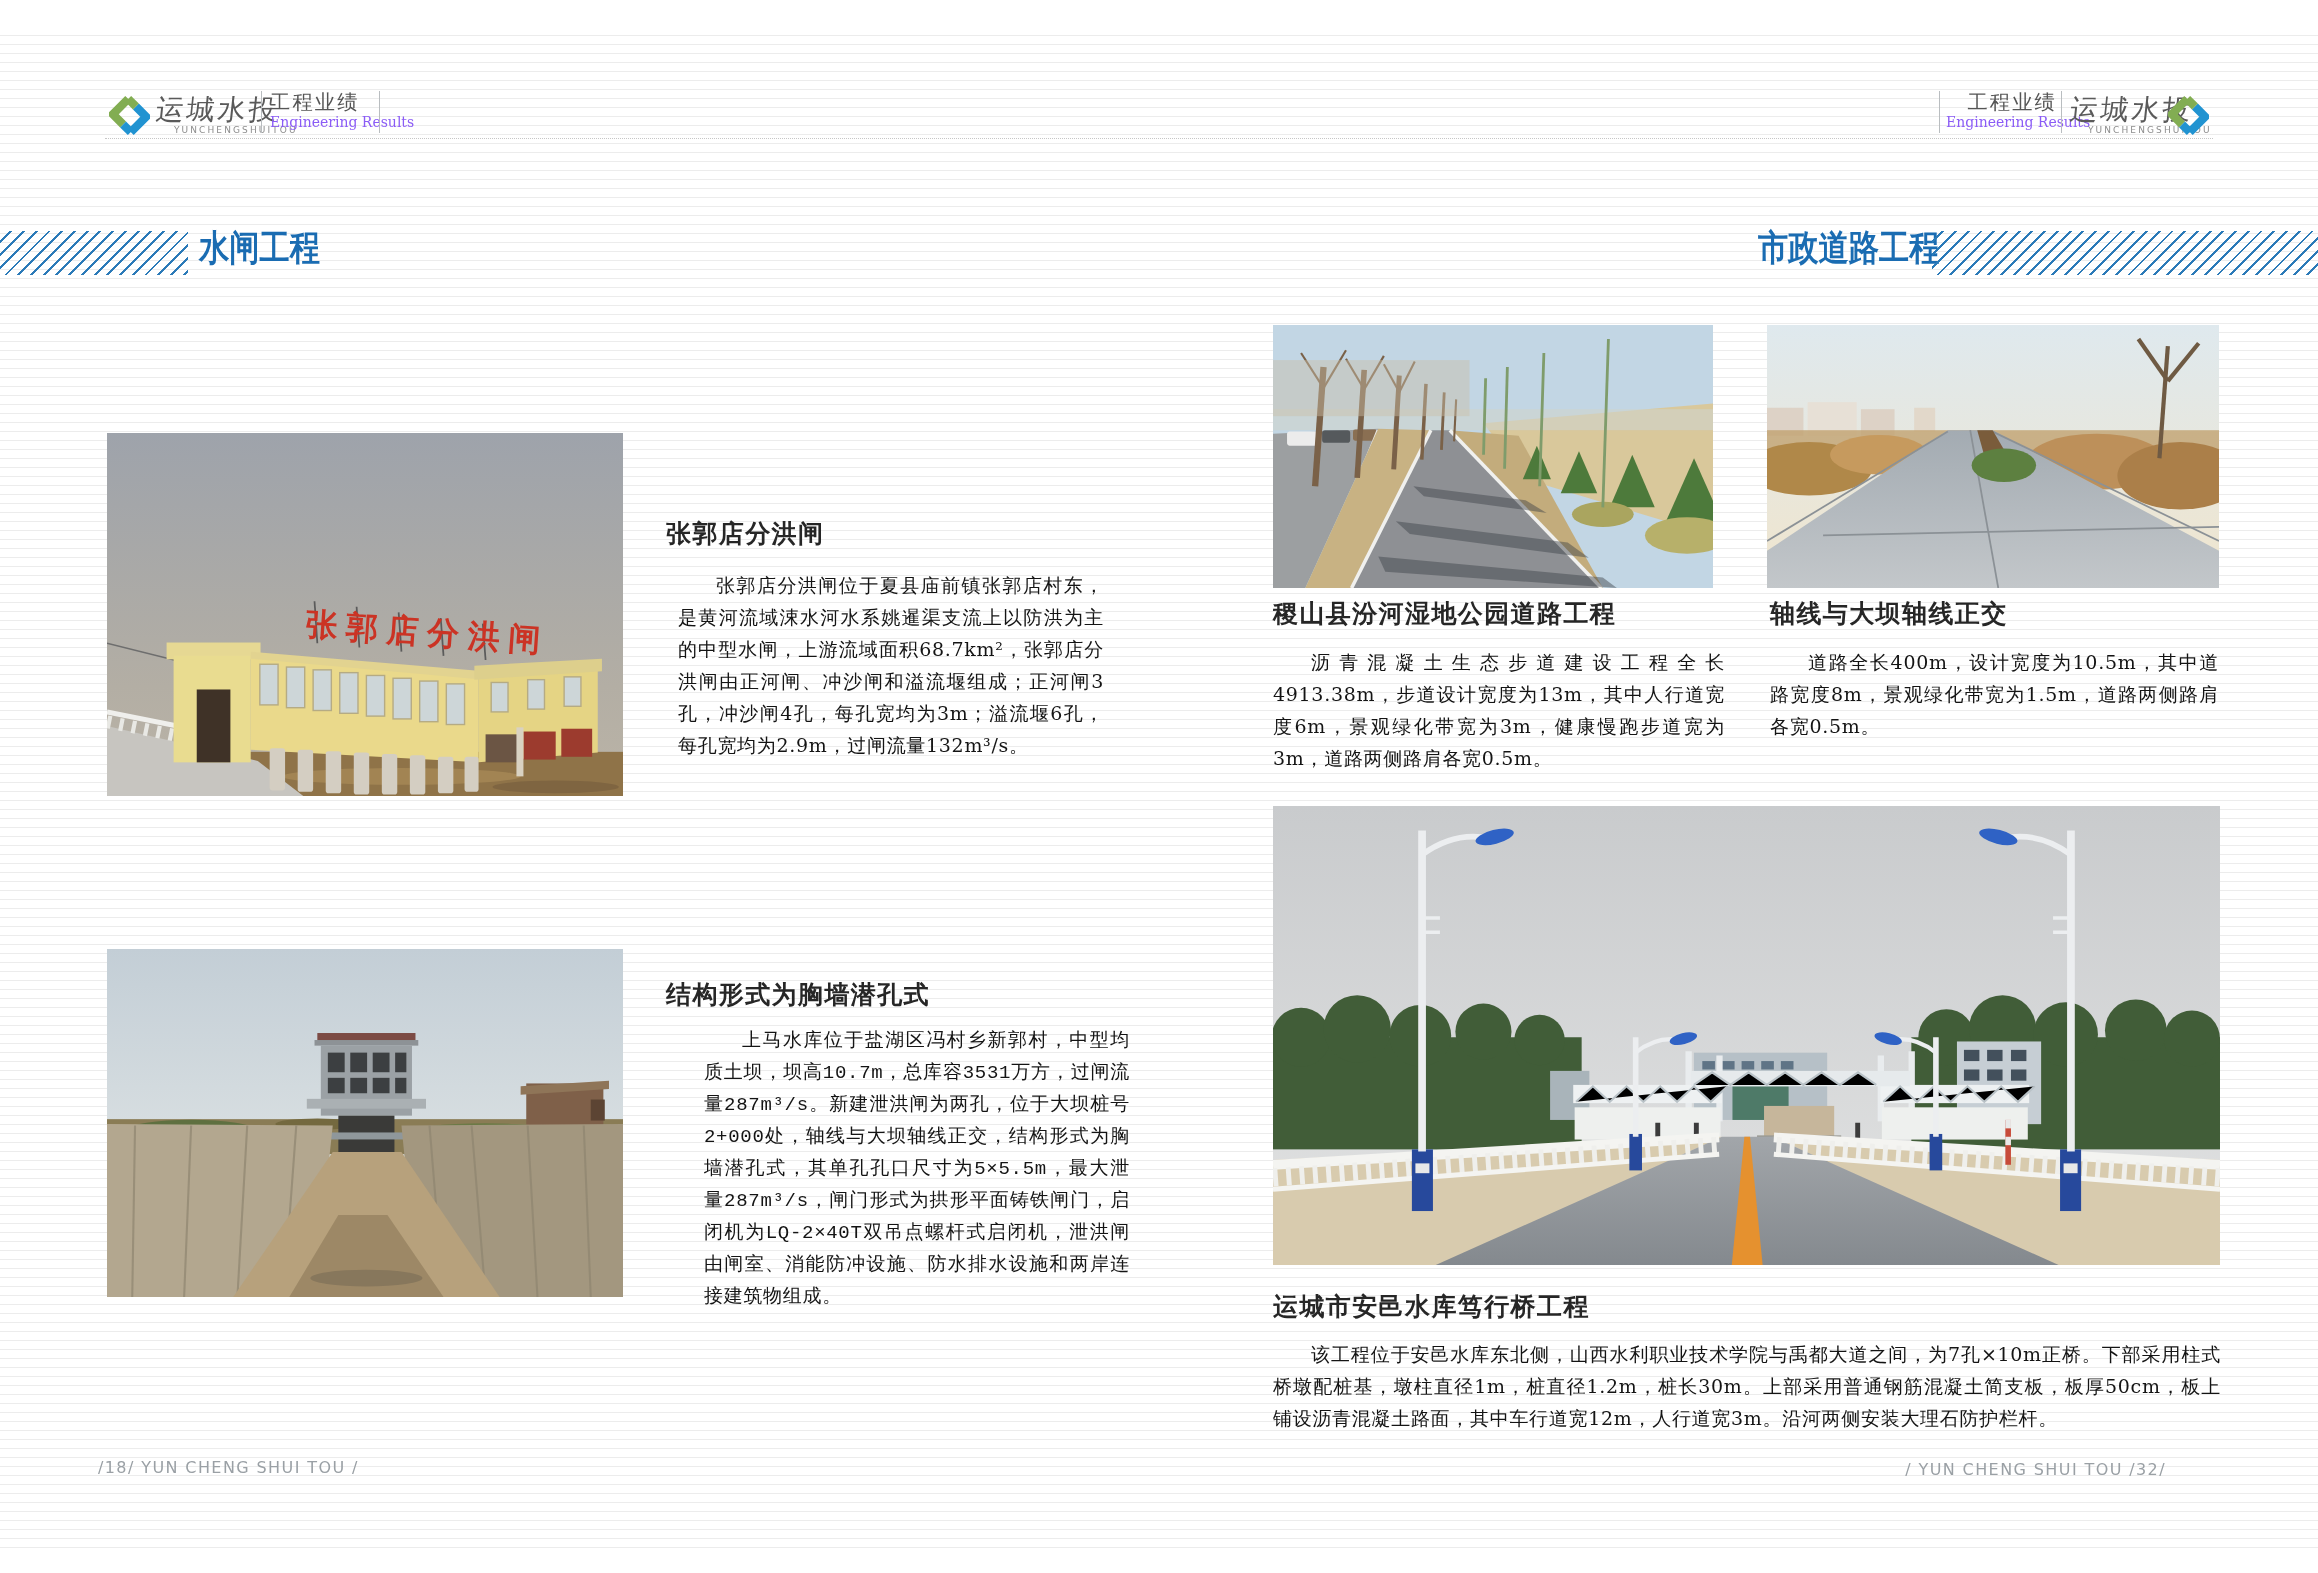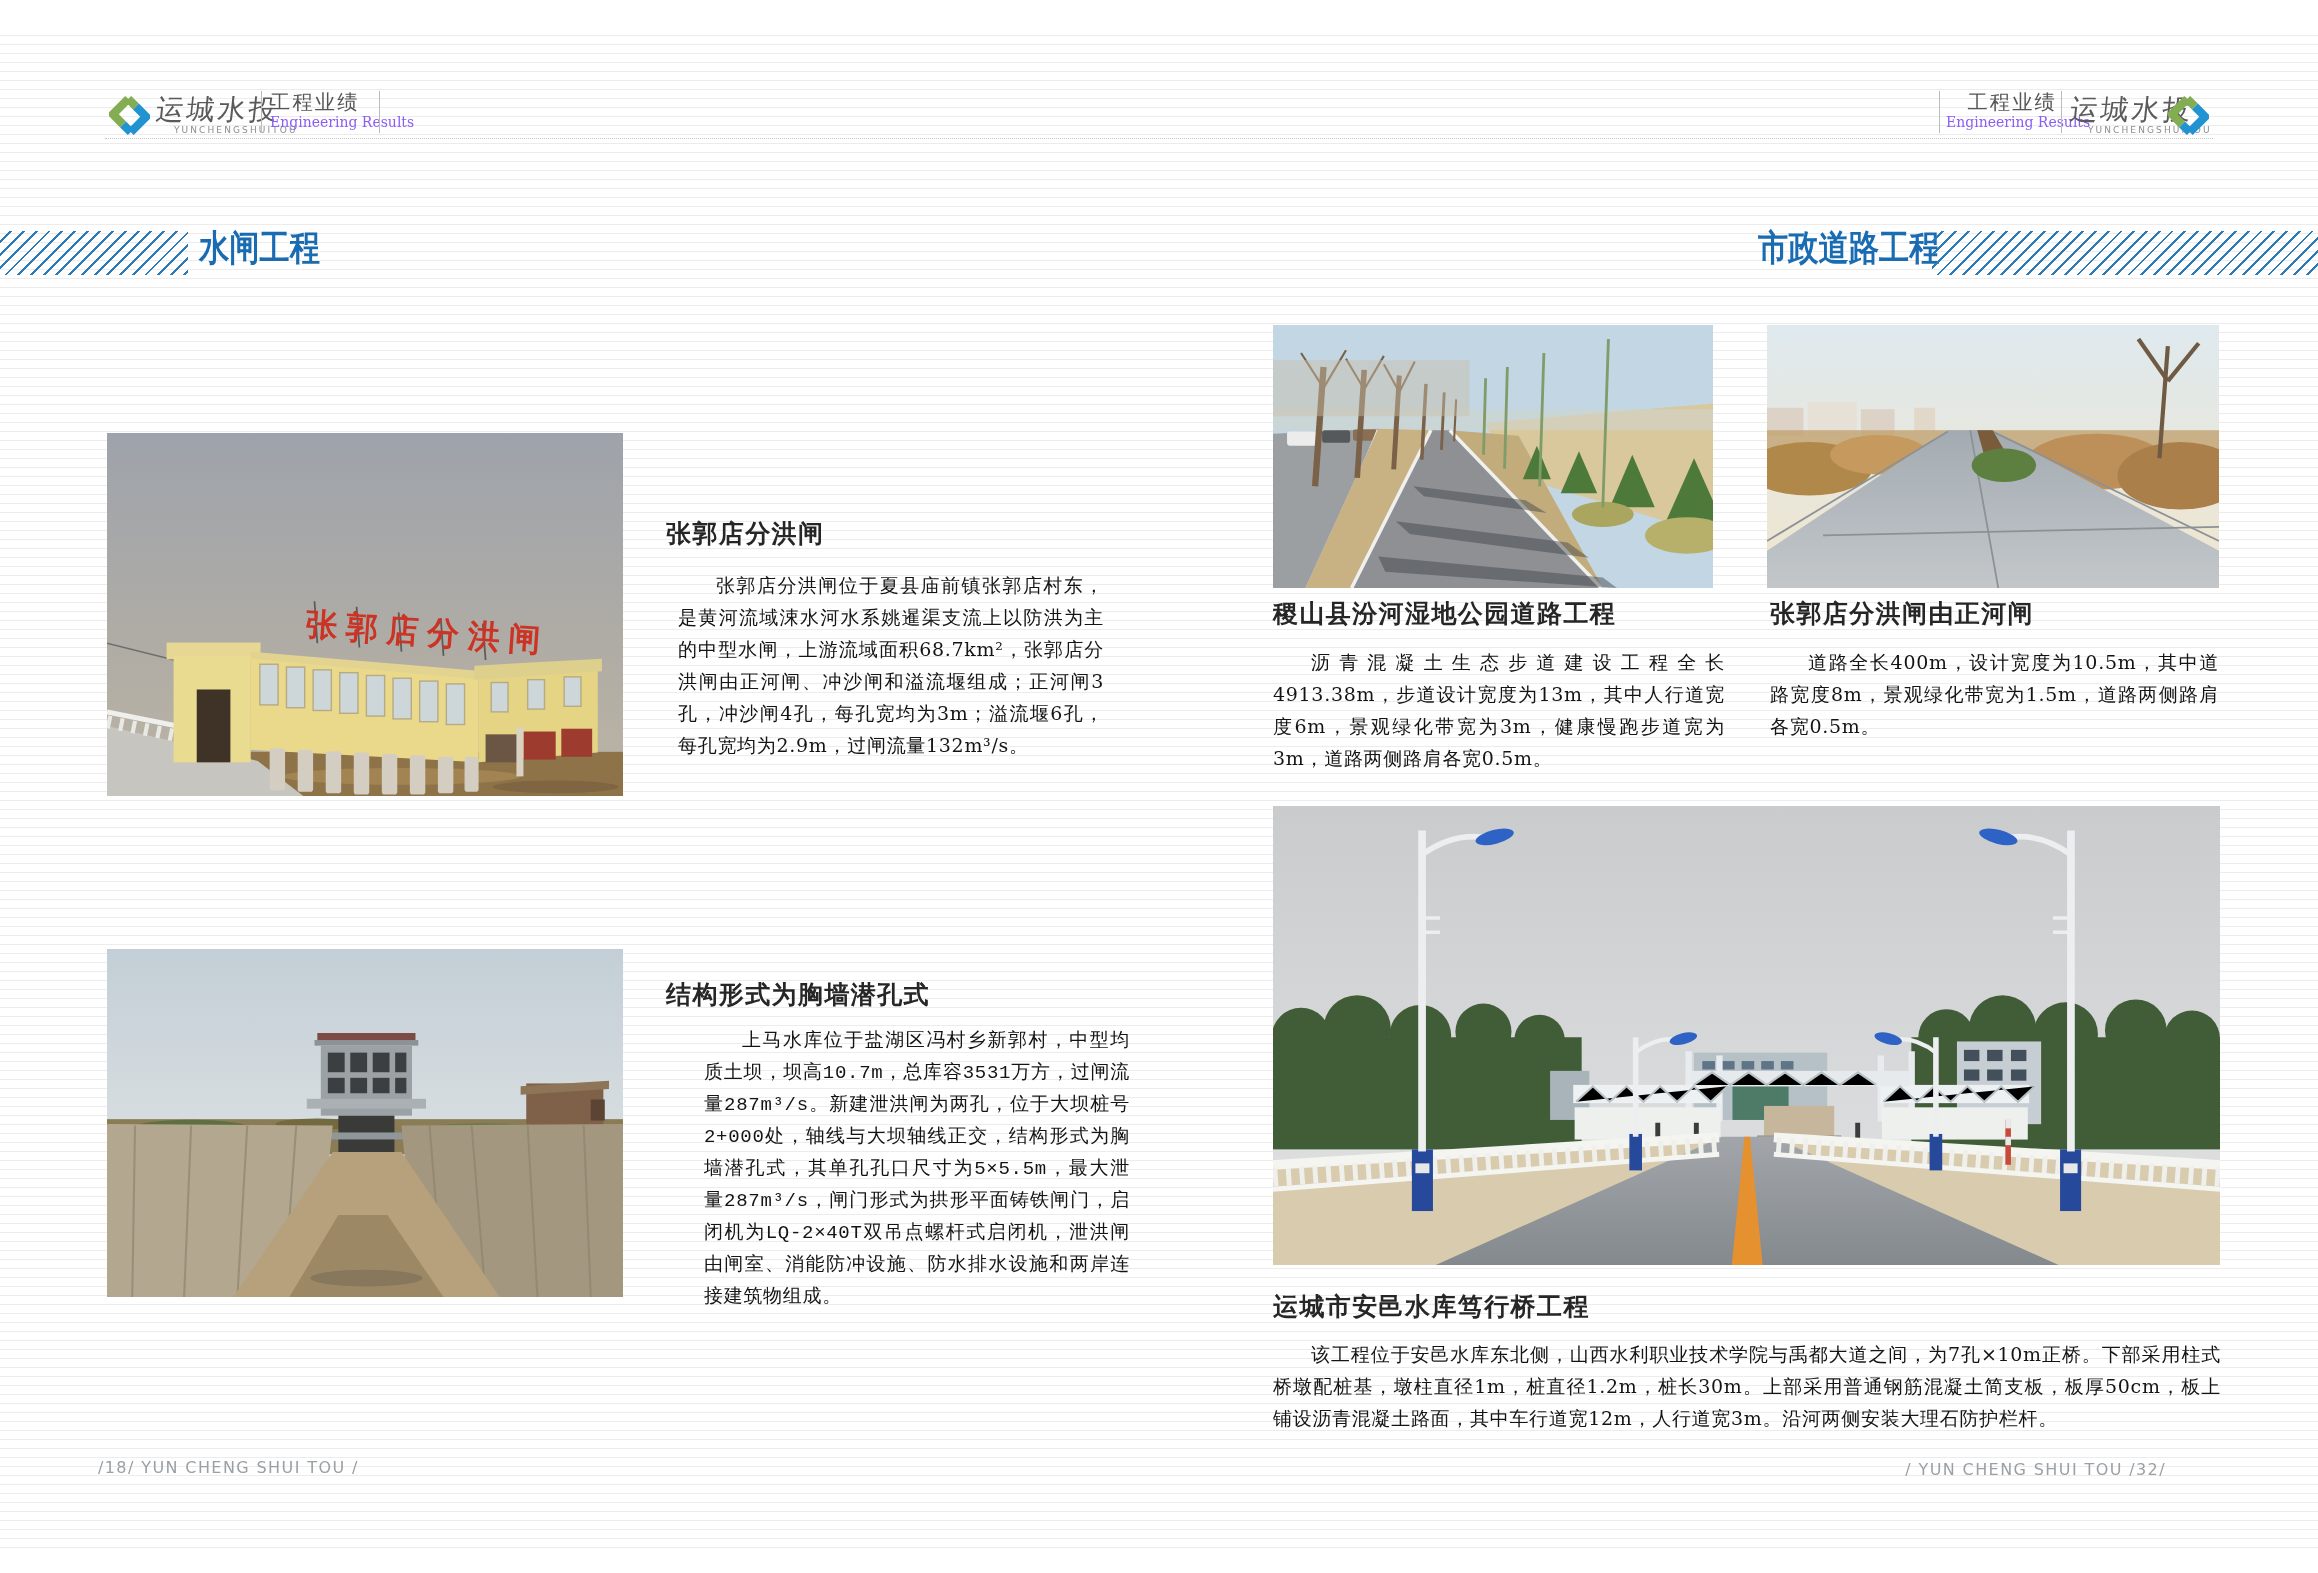--- a/index.html
+++ b/index.html
@@ -313,21 +313,21 @@
           <line x1="80" y1="300" x2="645" y2="288"></line>
         </g>
         <polygon points="300,150 322,150 360,215 318,215" fill="#7a5c3b"></polygon>
         <ellipse cx="338" cy="200" rx="46" ry="24" fill="#5d8040"></ellipse>
       </g>
     </svg>
   </div>
 
   <div class="abs blk-title" style="left:1273px;top:597px;">稷山县汾河湿地公园道路工程</div>
   <div class="abs para" style="left:1273px;top:646px;width:452px;">沥青混凝土生态步道建设工程全长4913.38m，步道设计宽度为13m，其中人行道宽度6m，景观绿化带宽为3m，健康慢跑步道宽为3m，道路两侧路肩各宽0.5m。</div>
-  <div class="abs blk-title" style="left:1770px;top:597px;">张郭店分洪闸由正河闸</div>
+  <div class="abs blk-title" style="left:1770px;top:597px;">轴线与大坝轴线正交</div>
   <div class="abs para" style="left:1770px;top:646px;width:449px;">道路全长400m，设计宽度为10.5m，其中道路宽度8m，景观绿化带宽为1.5m，道路两侧路肩各宽0.5m。</div>
 
   <div class="photo" style="left:1273px;top:806px;width:947px;height:459px;">
     <svg viewBox="0 0 1350 655" preserveAspectRatio="none">
       <defs>
         <linearGradient id="sky5" x1="0" y1="0" x2="0" y2="1">
           <stop offset="0" stop-color="#c9cbcd"></stop>
             <stop offset="1" stop-color="#e2e3e3"></stop>
         </linearGradient>
         <linearGradient id="rd5" x1="0" y1="0" x2="0" y2="1">

